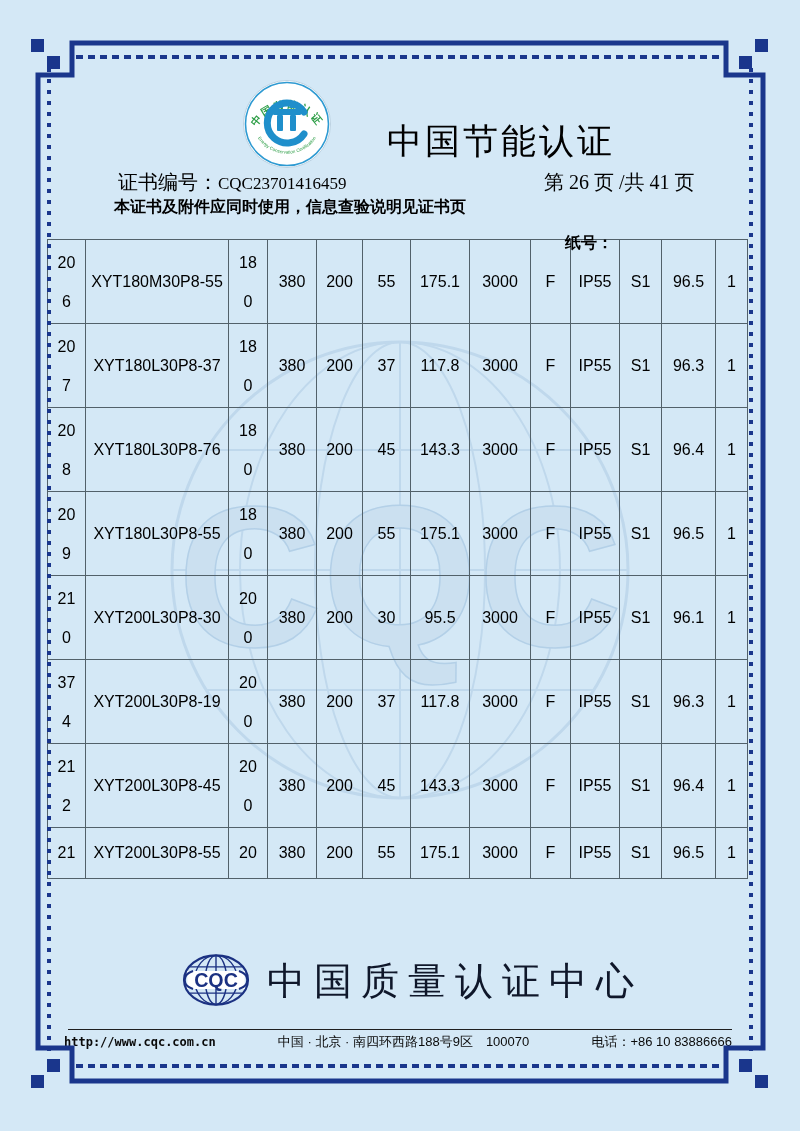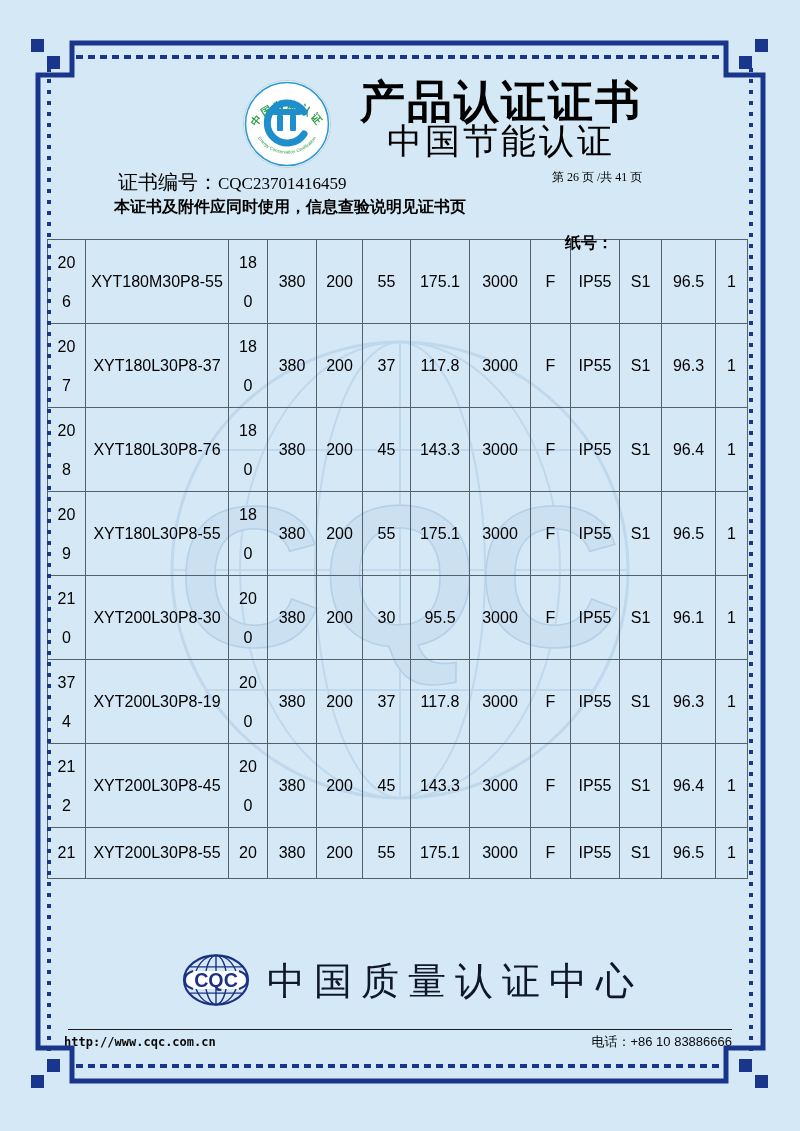--- a/index.html
+++ b/index.html
@@ -28,21 +28,21 @@
     font-size:35px; line-height:40px; font-weight:normal; letter-spacing:3px; z-index:2;
   }
   .cert-line {
     left:118px; top:169px; font-family:"Liberation Serif", serif;
     font-size:16px; z-index:2;
   }
   .cert-line .cert-label { font-size:20px; }
   .cert-line .cert-no { font-size:17px; font-style:normal; }
   .page-info {
     left:544px; top:169px; font-family:"Liberation Serif", serif;
-    font-size:12px; z-index:2;margin-left:8px;
+    font-size:20px; z-index:2;
   }
   .notice { left:114px; top:197px; font-size:16px; font-weight:bold; z-index:2; }
   .paper-no-label { left:565px; top:197px; font-size:16px; font-weight:bold; z-index:2;margin-top:36px; }
 
   
   table.data {
     position:absolute; left:47px; top:239px; z-index:1;
     width:700px; border-collapse:collapse; table-layout:fixed;
     background:transparent;
   }
@@ -105,21 +105,20 @@
     <g fill="#1f8fcb">
       <path d="M 62,55 A 20,20 0 1 1 62,33" fill="none" stroke="#1f8fcb" stroke-width="7" stroke-linecap="round"></path>
       <rect x="31" y="30" width="28" height="6" rx="1"></rect>
       <rect x="35" y="36" width="6" height="16" rx="1"></rect>
       <rect x="48" y="36" width="6" height="16" rx="1"></rect>
       <rect x="35" y="24" width="6" height="5" rx="1"></rect>
       <rect x="48" y="24" width="6" height="5" rx="1"></rect>
     </g>
   </svg>
 
-  <div class="abs title">产品认证证书</div>
   <div class="abs subtitle">中国节能认证</div>
 
   <div class="abs cert-line">
     <span class="cert-label">证书编号：</span><span class="cert-no">CQC23701416459</span>
   </div>
   <div class="abs page-info">第 26 页 /共 41 页</div>
 
   <div class="abs notice">本证书及附件应同时使用，信息查验说明见证书页</div>
   <div class="abs paper-no-label">纸号：</div>
 
@@ -275,20 +274,21 @@
     <rect x="15" y="29" width="70" height="22" fill="#ffffff"></rect>
     <path d="M 22,29 A 17,12 0 0 0 22,51" fill="none" stroke="#1b3182" stroke-width="2.6"></path>
     <path d="M 78,29 A 17,12 0 0 1 78,51" fill="none" stroke="#1b3182" stroke-width="2.6"></path>
     <text x="50" y="48.5" text-anchor="middle" font-family="Liberation Sans, sans-serif" font-size="24" font-weight="bold" fill="#1b3182">CQC</text>
   </svg>
   <div class="abs org-name">中国质量认证中心</div>
 
   <div class="abs bottom-rule"></div>
   <div class="abs bottom-bar">
     <span class="website">http://www.cqc.com.cn</span>
+    <span class="address">中国 · 北京 · 南四环西路188号9区　100070</span>
     <span class="phone">电话：+86 10 83886666</span>
   </div>
 
   <svg class="frame-svg" width="800" height="1131" viewBox="0 0 800 1131">
     <path d="M 72,43 L 726,43 L 726,75 L 763,75 L 763,1048 L 726,1048 L 726,1081
              L 72,1081 L 72,1048 L 38,1048 L 38,75 L 72,75 Z" fill="none" stroke="#1a368c" stroke-width="5"></path>
     <g stroke="#1a368c" stroke-width="4">
       <line x1="76" y1="57" x2="722" y2="57" stroke-dasharray="7 5"></line>
       <line x1="76" y1="1066" x2="722" y2="1066" stroke-dasharray="7 5"></line>
       <line x1="49" y1="68" x2="49" y2="1056" stroke-dasharray="4 7"></line>

